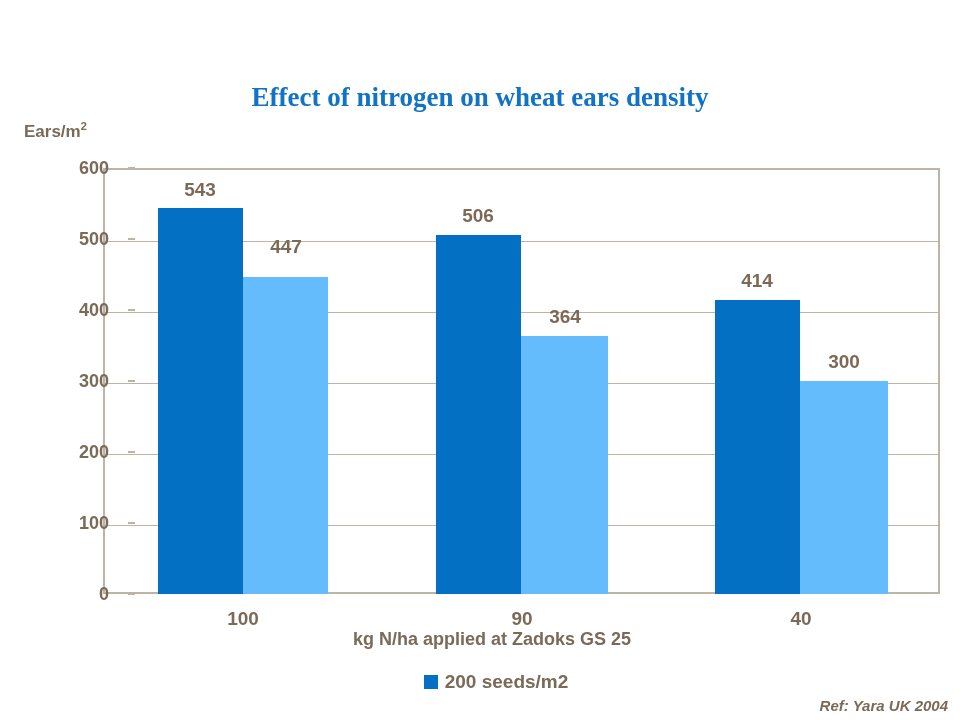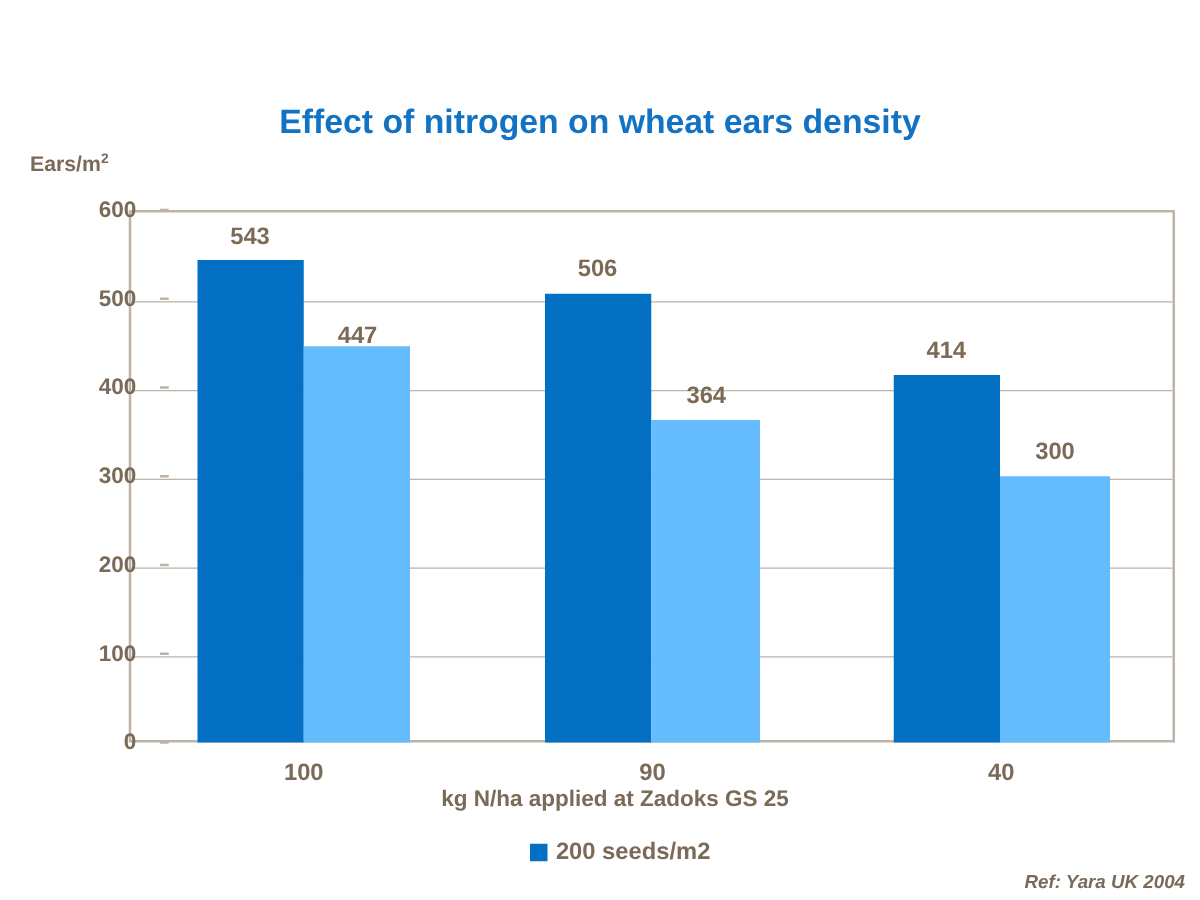--- a/index.html
+++ b/index.html
@@ -25,20 +25,21 @@
     position: absolute;
     left: 0;
     top: 82px;
     width: 960px;
     text-align: center;
     font-size: 27px;
     font-weight: bold;
     color: #1272c4;
     letter-spacing: 0px;
     white-space: nowrap;
+    font-family: Liberation Serif, serif;
   }
 
   
   .yaxis-title {
     position: absolute;
     left: 24px;
     top: 122px;
     font-size: 17px;
     font-weight: bold;
     color: #7a6a58;
@@ -226,21 +227,21 @@
     <div class="ytick-mark" style="top:425px; left:96px"></div>
   </div>
 
   <div class="bars-layer">
 
     <div class="bar-group" style="left:158px; width:170px;">
       <div class="bar" style="left:0px; width:85px; height:385.6px; background:#0470c4;"></div>
       <div class="bar" style="left:85px; width:85px; height:317.4px; background:#65bcfc;"></div>
     </div>
     <div class="bar-label" style="left:200px; top:179px;">543</div>
-    <div class="bar-label" style="left:286px; top:258px;text-align:right;">447</div>
+    <div class="bar-label" style="left:286px; top:236px;text-align:right;">447</div>
 
     <div class="bar-group" style="left:436px; width:172px;">
       <div class="bar" style="left:0px; width:85px; height:359.3px; background:#0470c4;"></div>
       <div class="bar" style="left:85px; width:87px; height:258.4px; background:#65bcfc;"></div>
     </div>
     <div class="bar-label" style="left:478px; top:205px;">506</div>
     <div class="bar-label" style="left:565px; top:306px;">364</div>
 
     <div class="bar-group" style="left:715px; width:173px;">
       <div class="bar" style="left:0px; width:85px; height:293.9px; background:#0470c4;"></div>

